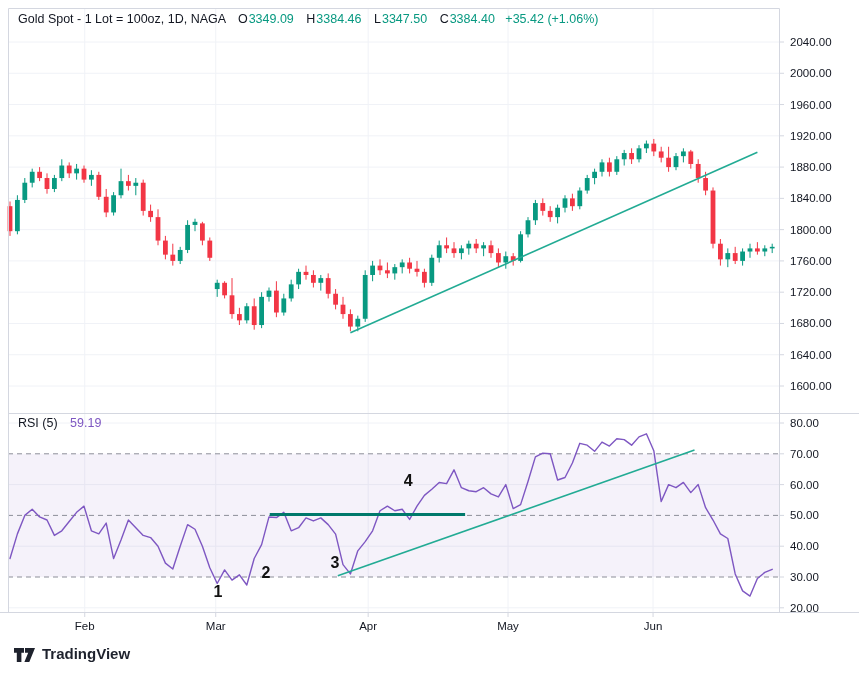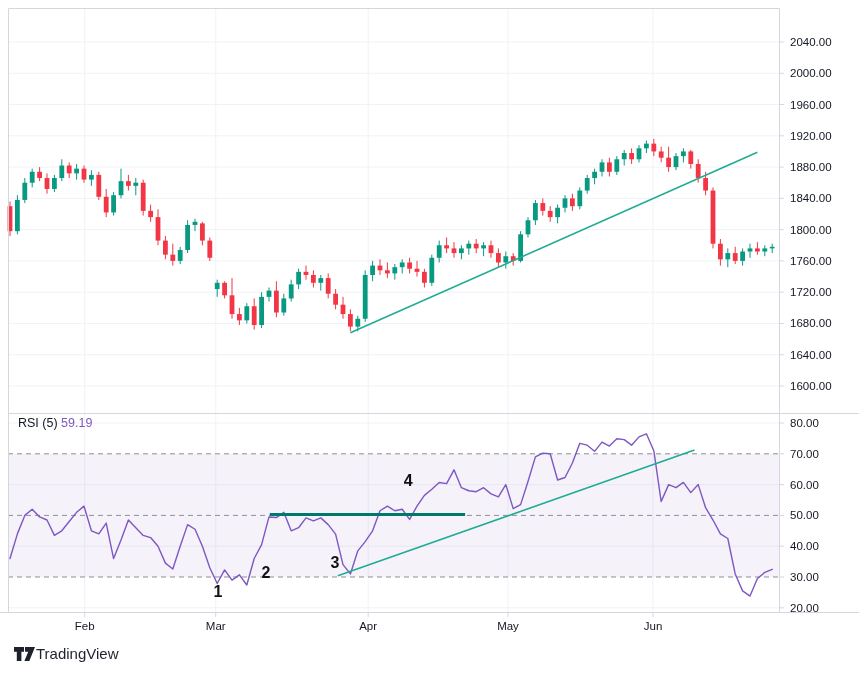--- a/index.html
+++ b/index.html
@@ -5,29 +5,37 @@
   html,body{margin:0;padding:0;background:#fff;}
   .stage{position:relative;width:859px;height:675px;background:#ffffff;overflow:hidden;
          font-family:"Liberation Sans",sans-serif;color:#131722;}
   svg text{font-family:"Liberation Sans",sans-serif;}
   text.axis{font-size:11.5px;fill:#131722;}
   text.ann{font-size:16px;font-weight:700;fill:#111111;}
   .legend{position:absolute;left:18px;font-size:12.5px;white-space:nowrap;z-index:5;}
   .legend .k{margin-left:9px;color:#131722;}
   .legend .v{color:#089981;margin-left:1px;}
   .legend .chg{margin-left:7px;color:#089981;}
-  .rsi-val{color:#7E57C2;text-align:right;}
-  .logo{position:absolute;left:14px;top:645px;display:flex;align-items:center;gap:1px;
-        font-size:15px;font-weight:400;color:#1e222d;z-index:5;}
+  .rsi-val{color:#7E57C2;margin-left:9px;text-align:right;}
+  .logo{position:absolute;left:14px;top:645px;display:flex;align-items:flex-end;gap:7px;
+        font-size:15px;font-weight:700;color:#1e222d;z-index:5;}
 </style>
 </head>
 <body>
 
 <div class="stage">
 
+  <div class="legend" style="top:12px">
+    <span>Gold Spot - 1 Lot = 100oz, 1D, NAGA</span>
+    <span class="k">O</span><span class="v">3349.09</span>
+    <span class="k">H</span><span class="v">3384.46</span>
+    <span class="k">L</span><span class="v">3347.50</span>
+    <span class="k">C</span><span class="v">3384.40</span>
+    <span class="chg">+35.42 (+1.06%)</span>
+  </div>
 
   <div class="legend" style="top:416px">
     <span>RSI (5)</span>
     <span class="rsi-val">59.19</span>
   </div>
 
   <svg id="chart-svg" width="859" height="675" viewBox="0 0 859 675" style="position:absolute;left:0;top:0;">
     <g id="g-grid">
         <line x1="8" x2="779" y1="42" y2="42" stroke="#f0f2f7" stroke-width="1"></line>
         <line x1="8" x2="779" y1="73.27272727272728" y2="73.27272727272728" stroke="#f0f2f7" stroke-width="1"></line>

